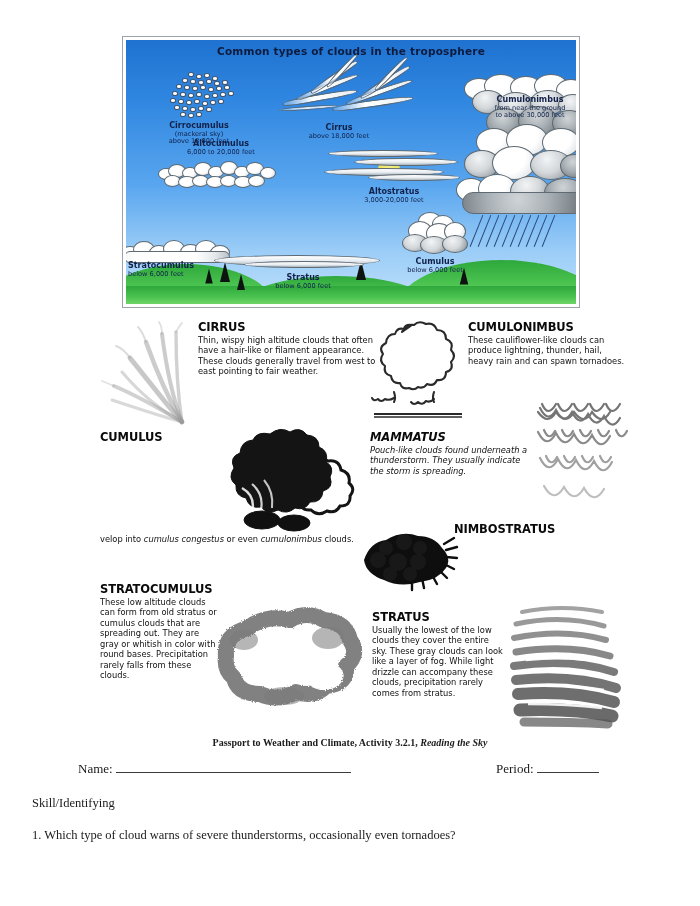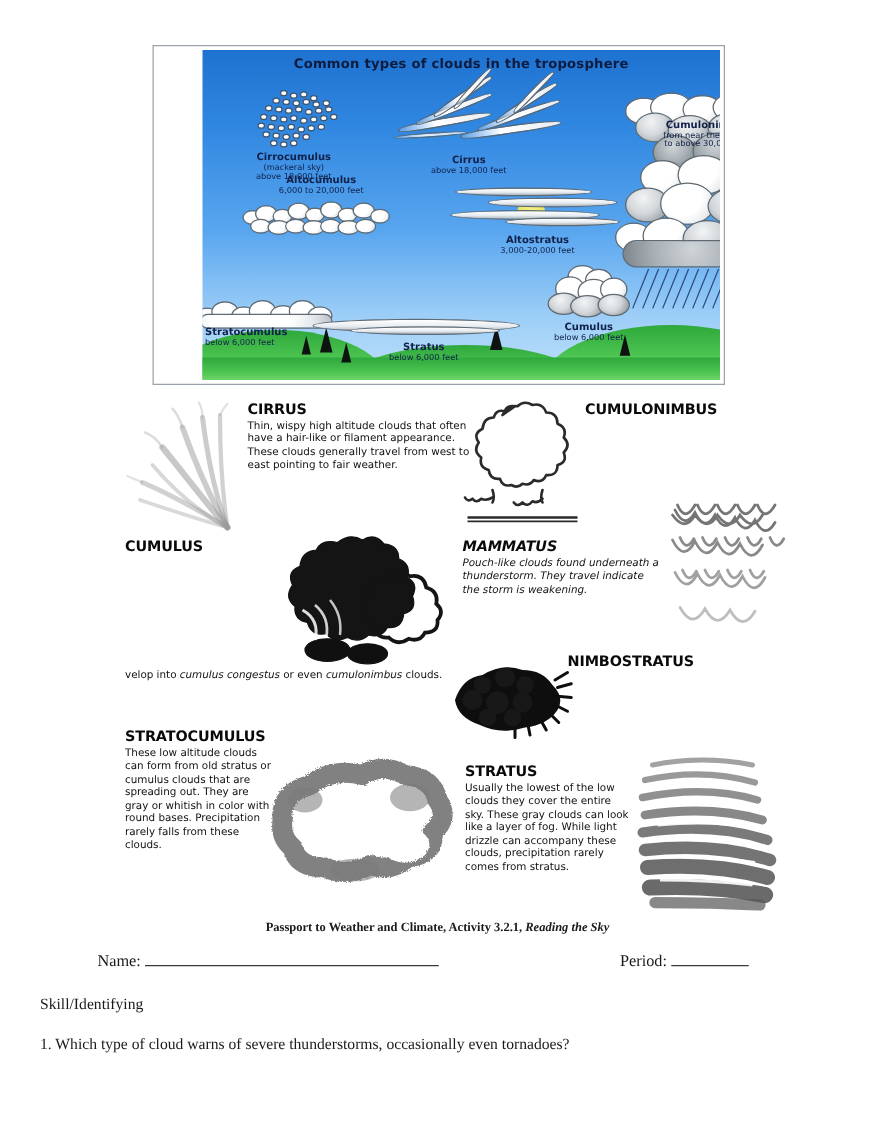--- a/index.html
+++ b/index.html
@@ -26,21 +26,20 @@
     border: 1px solid #9aa3ac;
     background: #ffffff;
     box-sizing: border-box;
     overflow: hidden;
   }
   #sky-inner {
     position: absolute;
     left: 3px; top: 3px; right: 3px; bottom: 3px;
     background: linear-gradient(to bottom, #1f72d0 0%, #2f86e0 22%, #59a6ef 55%, #9bcdf7 80%, #bfe0fb 100%);
     overflow: hidden;
-    margin-left: 36px;
   }
   .ground {
     position: absolute;
     left: -10px; right: -10px; bottom: -6px;
     height: 58px;
   }
   .hill {
     position: absolute;
     bottom: 0;
     background: linear-gradient(to bottom, #2fa83c 0%, #49c24f 45%, #8fe37e 100%);
@@ -433,20 +432,21 @@
       <path d="M46 24 C 44 18, 42 13, 38 9" stroke-width="2" opacity=".35"></path>
       <path d="M62 16 C 62 11, 61 7, 59 4" stroke-width="1.8" opacity=".32"></path>
       <path d="M76 14 C 78 10, 80 7, 82 5" stroke-width="1.8" opacity=".3"></path>
       <path d="M14 68 C 9 66, 5 64, 2 63" stroke-width="1.8" opacity=".3"></path>
     </g>
   </svg>
 </div>
 
 <div class="block" style="left:468px; top:320px; width:160px;">
   <div class="entry-title">CUMULONIMBUS</div>
+  <div class="entry-body">These cauliflower-like clouds can produce lightning, thunder, hail, heavy rain and can spawn tornadoes.</div>
 </div>
 
 <div class="sketch" style="left:372px; top:322px; width:92px; height:98px;">
   <svg class="art" width="92" height="98" viewBox="0 0 92 98">
     <g stroke="#2a2a2a" fill="none" stroke-width="2.1" stroke-linecap="round" stroke-linejoin="round">
       <path d="M30 10 q4-8 12-7 q5-5 12-1 q8-2 11 6 q9 0 9 9 q8 3 5 11 q6 6 0 12 q3 8-5 10 q0 9-9 8 q-3 7-10 4
                q-3 5-9 3 q-4 4-9 1 q-7 2-9-5 q-8 1-9-7 q-8-2-6-10 q-7-5-2-12 q-5-7 3-11 q1-9 9-9 q2-7 9-5 q1-5 8-4 z"></path>
       <path d="M22 76 q-5 3-9 1 q-4 4-7 0 q-4 3-6-1"></path>
       <path d="M56 78 q-4 4-8 2 q-4 5-8 1 q-4 4-7 0" transform="translate(6,-1)"></path>
       <path d="M22 70 q2 6 0 10"></path>
@@ -475,21 +475,21 @@
       <ellipse cx="72" cy="95" rx="16" ry="8" fill="#101010"></ellipse>
       <path d="M20 60 q14 8 10 24" fill="none" stroke="#fff" stroke-width="2.4" opacity=".85"></path>
       <path d="M30 56 q12 10 9 26" fill="none" stroke="#fff" stroke-width="2.2" opacity=".8"></path>
       <path d="M42 52 q10 12 8 28" fill="none" stroke="#fff" stroke-width="2" opacity=".75"></path>
     </g>
   </svg>
 </div>
 
 <div class="block" style="left:370px; top:430px; width:158px;font-style:italic;">
   <div class="entry-title">MAMMATUS</div>
-  <div class="entry-body">Pouch-like clouds found underneath a thunderstorm. They travel indicate the storm is weakening.</div>
+  <div class="entry-body">Pouch-like clouds found underneath a thunderstorm. They usually indicate the storm is spreading.</div>
 </div>
 
 <div class="sketch" style="left:536px; top:402px; width:100px; height:106px;">
   <svg class="art" width="100" height="106" viewBox="0 0 100 106">
     <g fill="none" stroke="#6e6e6e" stroke-width="2.2" stroke-linecap="round">
 
       <g opacity=".95">
         <path d="M4 6 q8 16 16 2 q8 16 16 2 q8 16 16 2 q8 16 16 2 q8 16 16 2"></path>
         <path d="M6 2 q6 14 14 0 M22 2 q6 14 14 0 M38 2 q6 14 14 0 M54 2 q6 14 14 0 M70 2 q6 14 14 0"></path>
         <path d="M2 10 q10 14 18 0 q10 14 18 0 q10 14 18 0 q10 14 18 0"></path>

